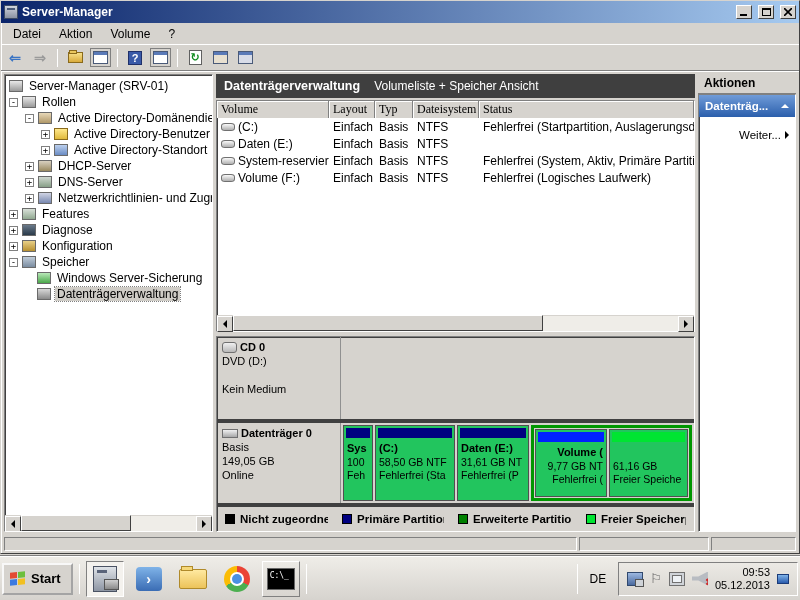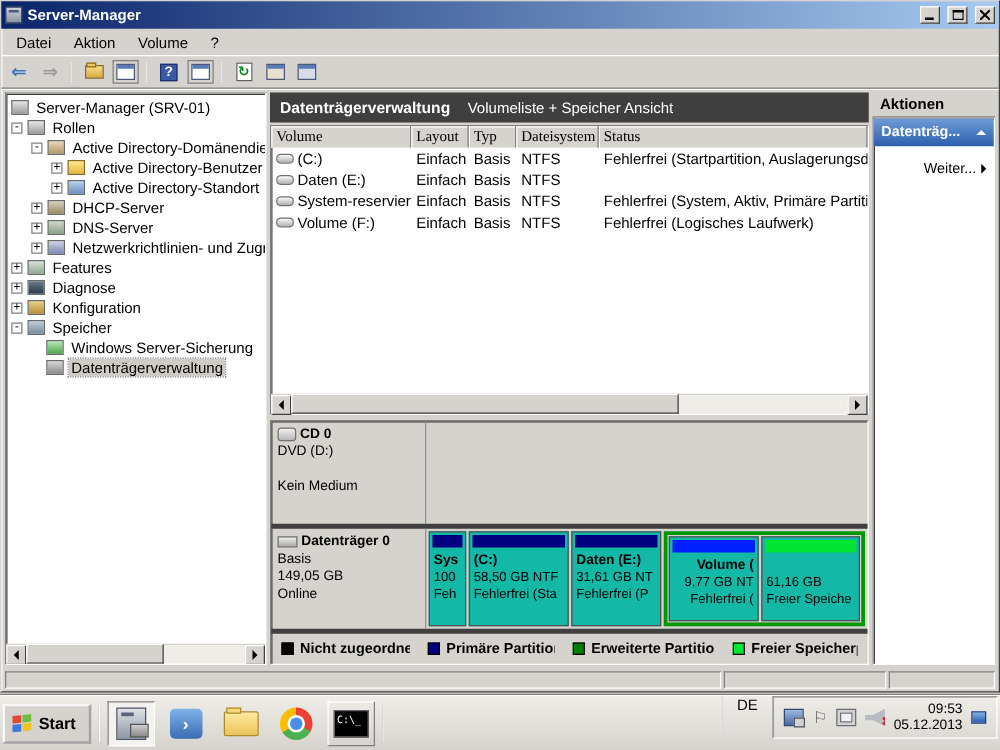--- a/index.html
+++ b/index.html
@@ -102,21 +102,21 @@
   .cd-row { height:86px; }
   .disk-row { height:84px; }
   .ginfo { width:124px; border-right:1px solid #909090; padding:3px 5px; flex:0 0 auto; line-height:14px; }
   .ginfo .name { font-weight:bold; }
   .ginfo-head { display:flex; align-items:center; gap:3px; }
   .cd-ico { width:15px; height:11px; border:1px solid #707070; border-radius:3px;
     background:linear-gradient(#f0f0f0,#b8b8b8); }
   .hdd-ico { width:16px; height:9px; border:1px solid #707070;
     background:linear-gradient(#f0f0f0,#a8a8a8); }
   .parts { flex:1; display:flex; gap:2px; padding:2px; min-width:0; }
-  .pblock { border:1px solid #505050; background:#14b8a6; display:flex; flex-direction:column; overflow:hidden; }
+  .pblock { border:1px solid #505050; background:#22c55e; display:flex; flex-direction:column; overflow:hidden; }
   .pbar { height:10px; margin:2px 2px 2px 2px; flex:0 0 auto; }
   .ptext { padding:2px 3px 0 3px; font-size:10.5px; line-height:13.5px; white-space:nowrap; overflow:hidden; }
   .ptitle { font-weight:bold; font-size:11px; min-height:13.5px; }
   .ext-frame { border:3px solid #009600; display:flex; gap:2px; padding:1px; background:#d6d3ce; }
 
   
   .legend { height:24px; display:flex; align-items:center; gap:14px; padding:0 8px; flex:0 0 auto; }
   .leg-item { display:flex; align-items:center; gap:5px; font-weight:bold; font-size:11.5px; white-space:nowrap; overflow:hidden; }
   .leg-sq { width:10px; height:10px; border:1px solid #000; flex:0 0 auto; }
 
@@ -161,21 +161,21 @@
   .fold-ico { width:28px; height:20px; background:linear-gradient(#ffe9a0,#ecc35a); border:1px solid #b08a2a;
     border-radius:2px; position:relative; }
   .fold-ico:before { content:""; position:absolute; top:-4px; left:1px; width:10px; height:3px;
     background:#f5d87a; border:1px solid #b08a2a; }
   .chrome-ico { width:26px; height:26px; border-radius:50%;
     background:conic-gradient(#ea4335 0 33%, #4caf50 33% 66%, #fbbc05 66% 100%); position:relative; }
   .chrome-ico:before { content:""; position:absolute; inset:6px; background:#fff; border-radius:50%; }
   .chrome-ico:after { content:""; position:absolute; inset:8px; background:#4a90e2; border-radius:50%; }
   .cmd-ico { width:28px; height:22px; background:#000; border:1px solid #666; color:#fff;
     font-family:"DejaVu Sans Mono",monospace; font-size:8px; padding:2px; }
-  .tray { margin-left:auto; display:flex; gap:8px; height:100%; }
+  .tray { margin-left:auto; display:flex; align-items:center; gap:8px; height:100%; }
   .lang { font-size:12px; padding:0 4px; }
   .tray-box { display:flex; align-items:center; gap:7px; border:1px solid; border-color:#808080 #fff #fff #808080;
     height:34px; padding:0 8px; }
   .tr-ico { width:16px; height:14px; position:relative; }
   .hw-ico { background:linear-gradient(#9db8e0,#4a6aa0); border:1px solid #31496e; }
   .hw-ico:after { content:""; position:absolute; right:-2px; bottom:-2px; width:7px; height:6px; background:#cfd3d8; border:1px solid #555; }
   .flag-ico { font-size:13px; color:#606060; line-height:14px; }
   .net-ico { background:#cfd3d8; border:1px solid #707070; }
   .net-ico:before { content:""; position:absolute; left:2px; top:2px; width:8px; height:6px; background:#eef2f6; border:1px solid #707070; }
   .vol-mute { background:#b8bcc2; clip-path:polygon(0 35%, 40% 35%, 100% 0, 100% 100%, 40% 65%, 0 65%); }

